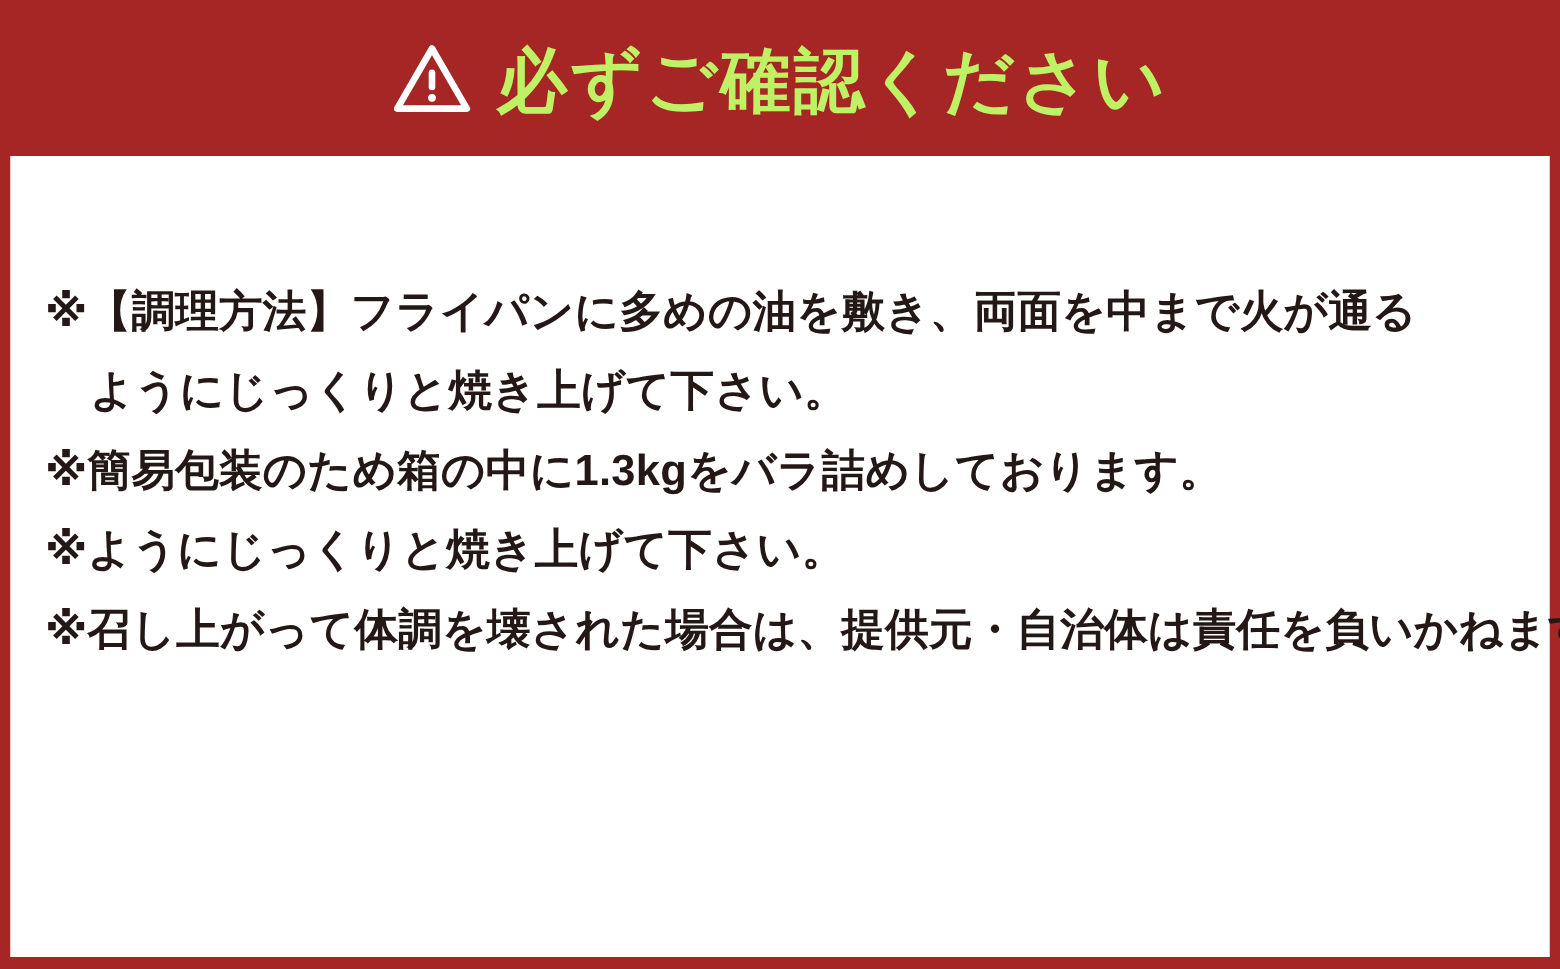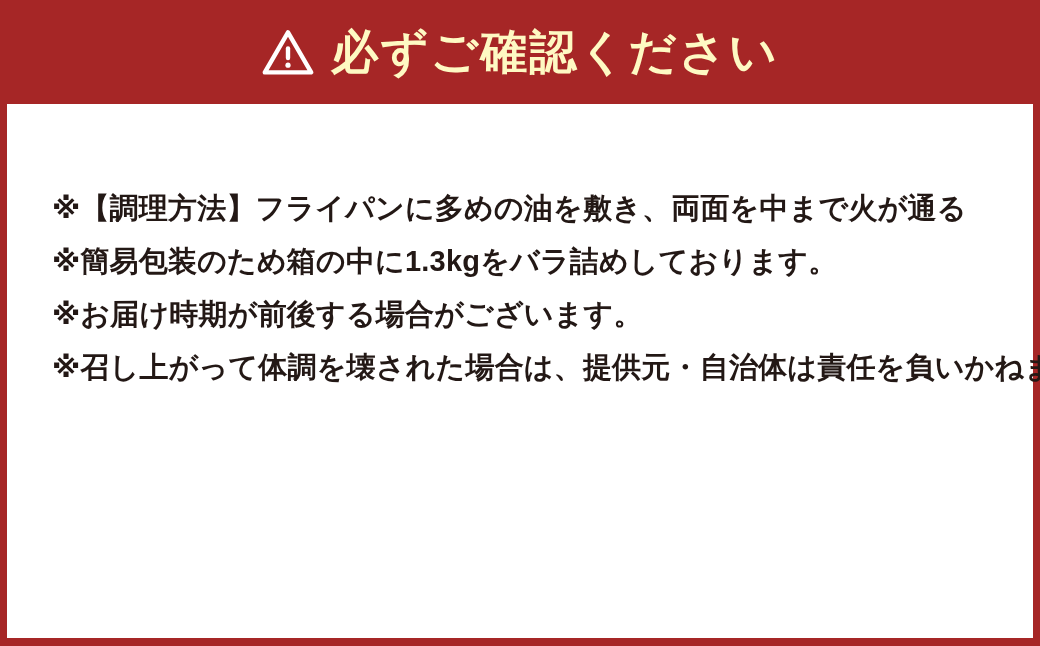--- a/index.html
+++ b/index.html
@@ -41,29 +41,28 @@
 
   .warn-icon {
     width: 54px;
     height: 54px;
     flex: 0 0 auto;
     display: block;
     margin-top: 2px;
   }
 
   #notice-title {
-    color: #fef9c3;
+    color: #bef264;
     font-size: 47px;
     font-weight: 700;
     letter-spacing: 2px;
     line-height: 1;
     white-space: nowrap;
     margin-top: 2px;
     text-rendering: geometricPrecision;
-    font-family: Liberation Serif, serif;
   }
 
   
   #notice-body {
     position: absolute;
     top: 104px;
     left: 0;
     right: 0;
     bottom: 0;
     background: #ffffff;
@@ -72,21 +71,20 @@
   }
 
   .notice-line {
     color: #231815;
     font-size: 29px;
     font-weight: 700;
     line-height: 53px;
     height: 53px;
     letter-spacing: 0.2px;
     white-space: nowrap;
-    margin-left: 22px;
   }
 
   .notice-line.indent {
     padding-left: 30px;
   }
 </style>
 </head>
 <body>
 
 <div id="notice-card">
@@ -95,18 +93,19 @@
     <svg class="warn-icon" viewBox="0 0 64 64" aria-hidden="true">
       <path d="M32 7.5 L59.5 55 L4.5 55 Z" fill="none" stroke="#ffffff" stroke-width="5.2" stroke-linejoin="round" stroke-linecap="round"></path>
       <rect x="29.4" y="24" width="5.2" height="16.5" rx="2.6" fill="#ffffff"></rect>
       <circle cx="32" cy="46.5" r="3.1" fill="#ffffff"></circle>
     </svg>
     <div id="notice-title">必ずご確認ください</div>
   </div>
 
   <div id="notice-body">
     <div class="notice-line">※【調理方法】フライパンに多めの油を敷き、両面を中まで火が通る</div>
+    <div class="notice-line indent">ようにじっくりと焼き上げて下さい。</div>
     <div class="notice-line">※簡易包装のため箱の中に1.3kgをバラ詰めしております。</div>
-    <div class="notice-line">※お届け時期が前後する場合がございます。</div>
+    <div class="notice-line">※ようにじっくりと焼き上げて下さい。</div>
     <div class="notice-line">※召し上がって体調を壊された場合は、提供元・自治体は責任を負いかねます。</div>
   </div>
 
 </div>
 
 </body></html>

